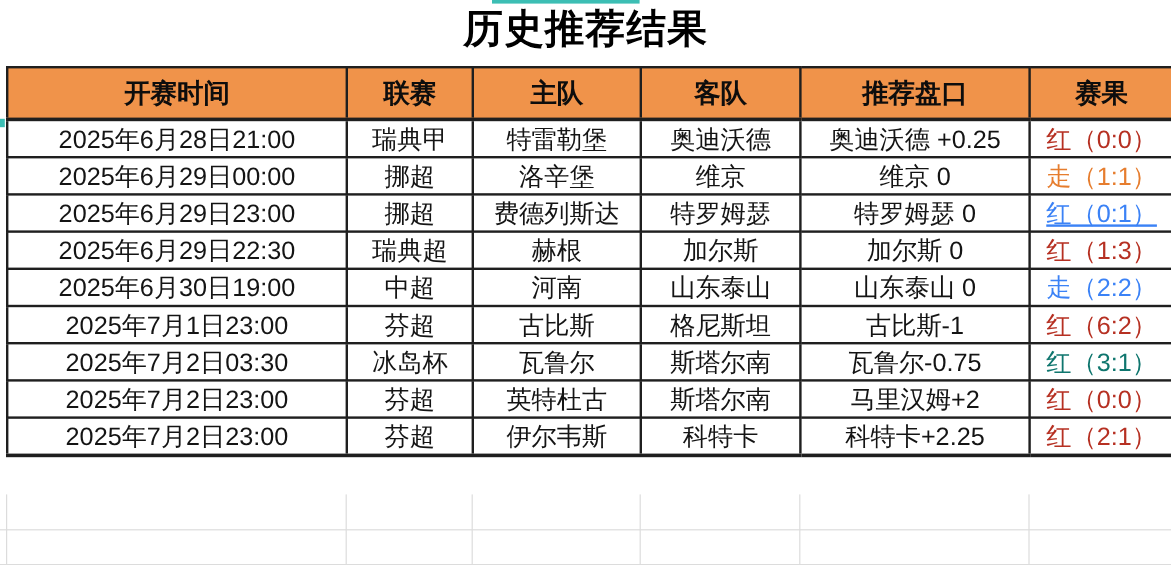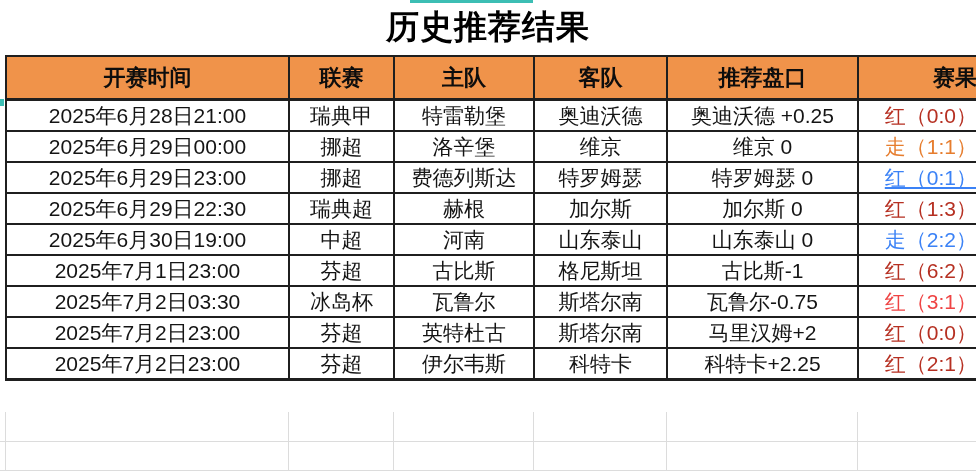--- a/index.html
+++ b/index.html
@@ -4,21 +4,21 @@
 <style>
   html,body { margin:0; padding:0; }
   body {
     width:976px; height:471px; position:relative; overflow:hidden;
     background:#ffffff;
     font-family:"Liberation Sans", sans-serif;
   }
   .page-title {
     position:absolute; top:2px; left:0; width:100%;
     text-align:center; font-size:33px; font-weight:700;
-    color:#000; letter-spacing:1px; line-height:50px;
+    color:#000; letter-spacing:1px; line-height:50px;font-family:Liberation Mono, monospace;
   }
   .teal-top {
     position:absolute; top:0; left:410px; width:123px; height:3px;
     background:var(--teal,#3cbeb4);
   }
   .teal-left {
     position:absolute; top:99px; left:0; width:4px; height:7px;
     background:var(--teal,#3cbeb4);
   }
   table.results {
@@ -33,21 +33,21 @@
     font-size:22px; font-weight:700; color:#0d0d0d;
     text-align:center;
   }
   table.results td {
     border:2px solid var(--border-dark,#1f1f1f);
     height:29px; padding:0;
     font-size:21px; color:#141414; text-align:center;
     white-space:nowrap; overflow:hidden;
   }
   table.results tbody tr:last-child td { border-bottom-width:3px; }
-  table.results th:last-child, table.results td:last-child { border-right:none;text-align:right; }
+  table.results th:last-child, table.results td:last-child { border-right:none; }
   .empty-grid { position:absolute; left:0; top:412px; width:976px; height:59px; }
   .empty-grid .hline {
     position:absolute; left:0; width:976px; height:1px;
     background:var(--grid-line,#dcdcdc);
   }
   .empty-grid .vline {
     position:absolute; top:0; width:1px; height:59px;
     background:var(--grid-line,#dcdcdc);
   }
 </style>
@@ -133,21 +133,21 @@
     <td>古比斯-1</td>
     <td style="color: rgb(182, 48, 34);">红（6:2）</td>
   </tr>
 
   <tr>
     <td>2025年7月2日03:30</td>
     <td>冰岛杯</td>
     <td>瓦鲁尔</td>
     <td>斯塔尔南</td>
     <td>瓦鲁尔-0.75</td>
-    <td style="color: #ef4444;">红（3:1）</td>
+    <td style="color: #0f766e;">红（3:1）</td>
   </tr>
 
   <tr>
     <td>2025年7月2日23:00</td>
     <td>芬超</td>
     <td>英特杜古</td>
     <td>斯塔尔南</td>
     <td>马里汉姆+2</td>
     <td style="color: rgb(182, 48, 34);">红（0:0）</td>
   </tr>

